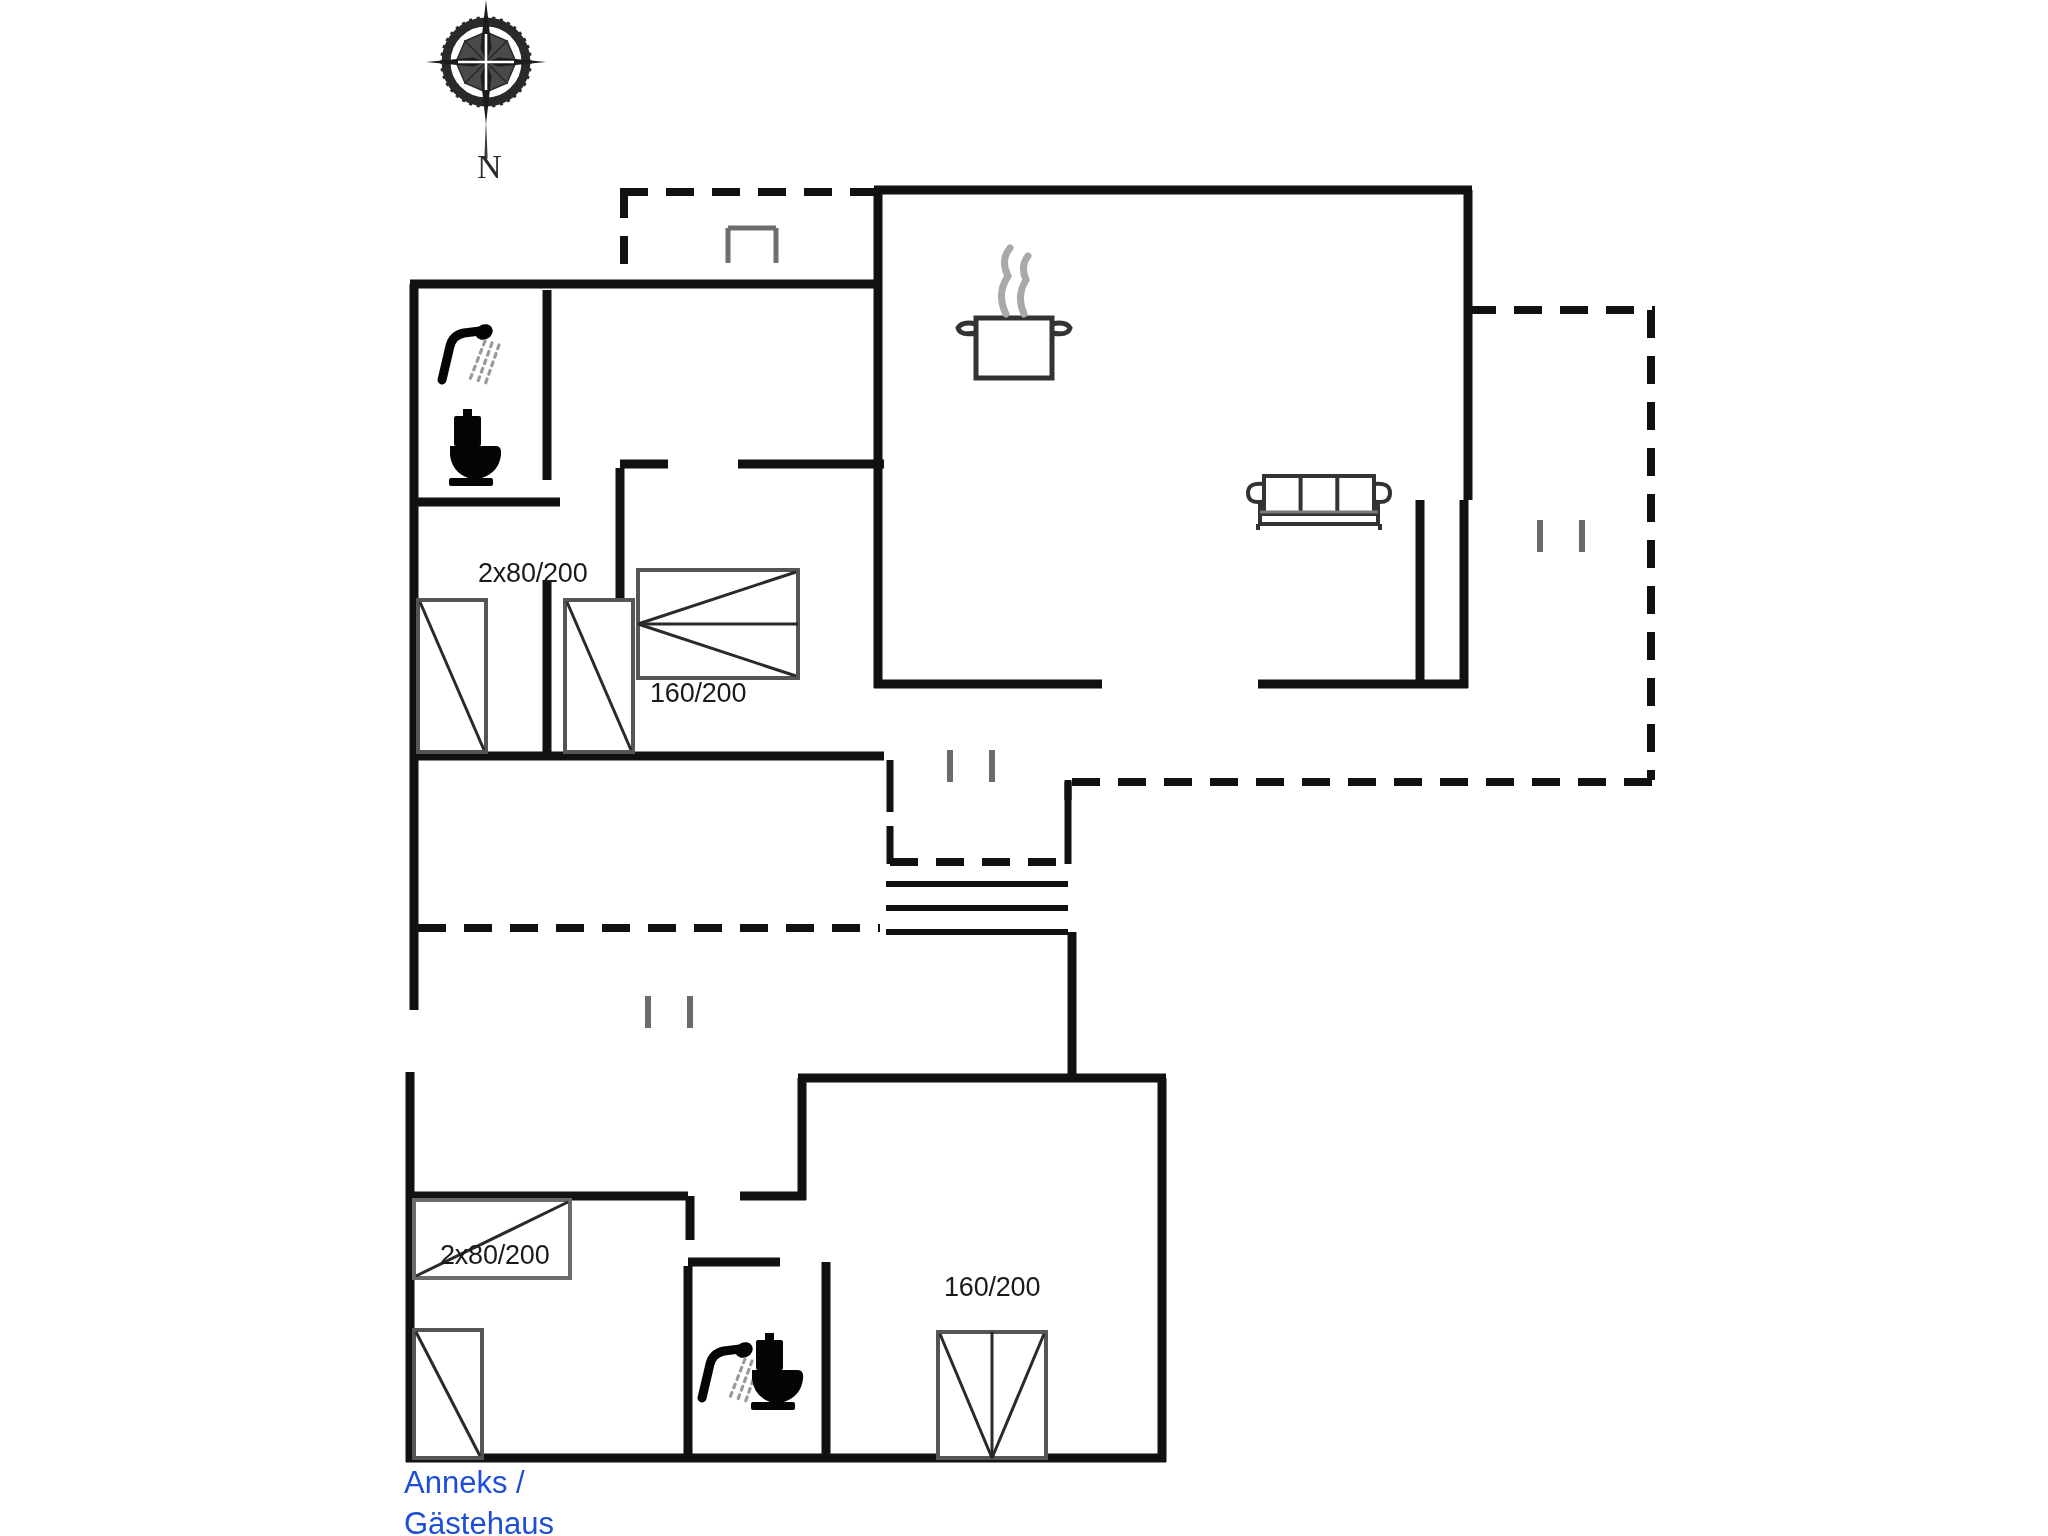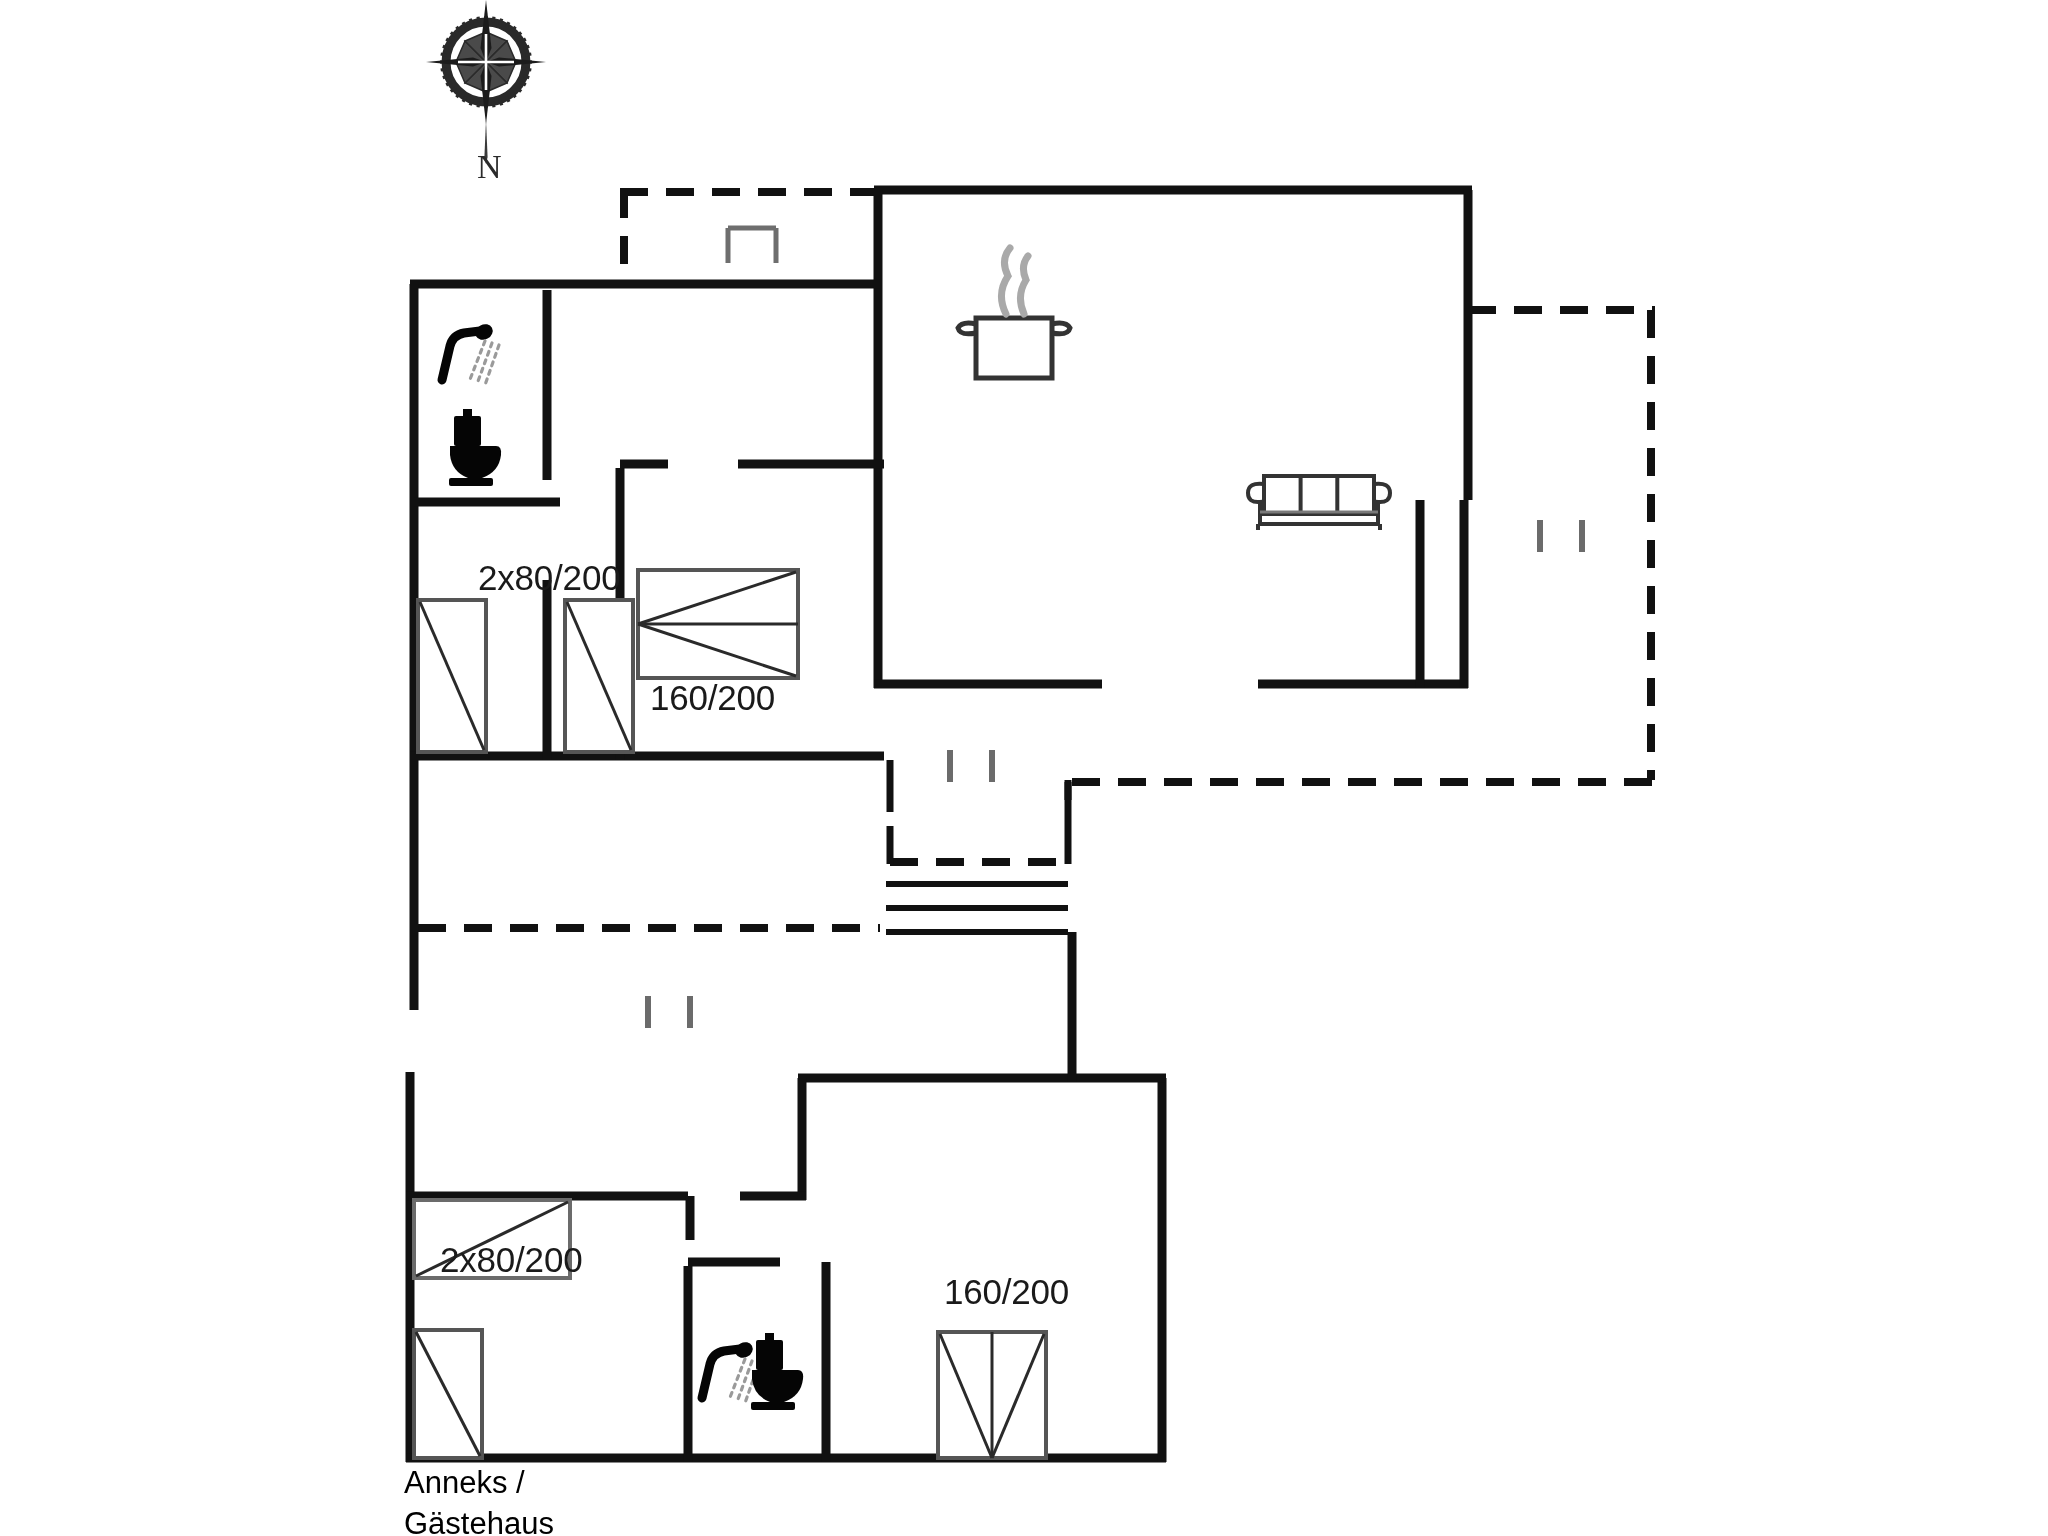--- a/index.html
+++ b/index.html
@@ -24,37 +24,37 @@
   #plan-svg {
     position: absolute;
     left: 0;
     top: 0;
     width: 2048px;
     height: 1536px;
   }
   .dim-label {
     position: absolute;
     font-family: "Liberation Sans", sans-serif;
-    font-size: 35px;
+    font-size: 27px;
     color: #1a1a1a;
     white-space: nowrap;
     letter-spacing: -0.2px;
   }
   .compass-label {
     position: absolute;
     font-family: "Liberation Serif", serif;
     font-size: 34px;
     color: #2b2b2b;
   }
   .caption {
     position: absolute;
     font-family: "Liberation Sans", sans-serif;
     font-size: 31px;
     line-height: 1.33;
-    color: #000000;
+    color: #1d4ed8;
     white-space: pre;
   }
 </style>
 </head>
 <body>
 
 <div id="plan-root">
 
   <svg id="plan-svg" viewBox="0 0 2048 1536" xmlns="http://www.w3.org/2000/svg">
 

